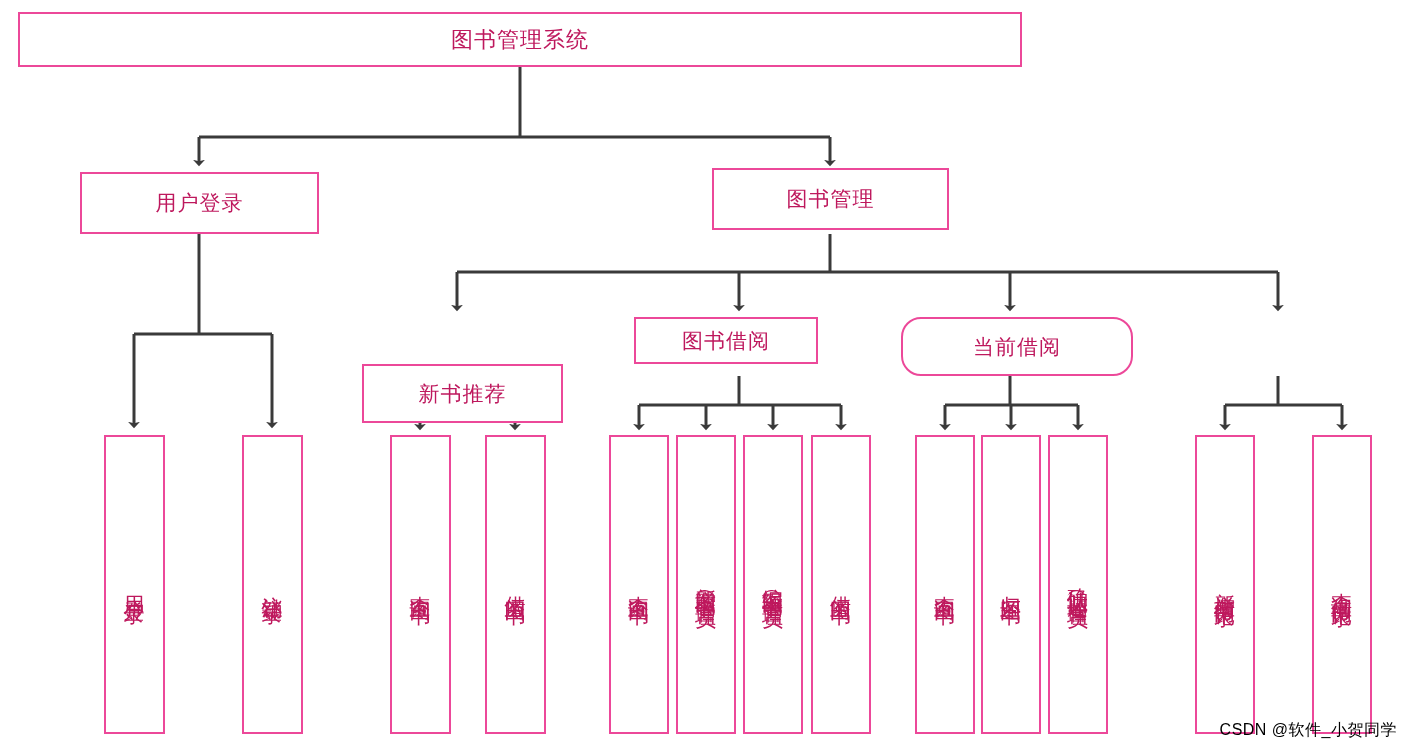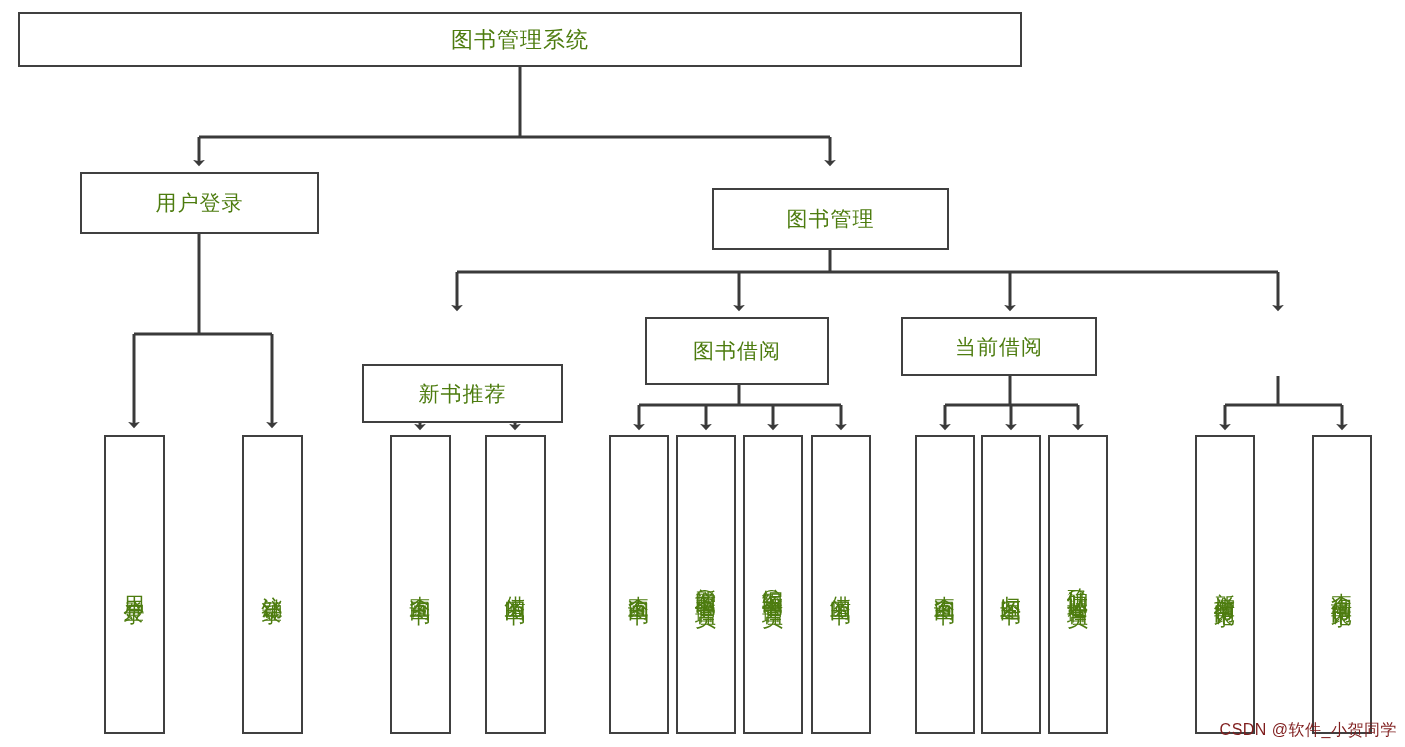--- a/index.html
+++ b/index.html
@@ -14,25 +14,25 @@
     position: relative;
     width: 1405px;
     height: 747px;
     background: #ffffff;
     overflow: hidden;
   }
   .node {
     position: absolute;
     box-sizing: border-box;
     background: #ffffff;
-    border: 2px solid #404040;
+    border: 2px solid #ec4899;
     display: flex;
     align-items: center;
     justify-content: center;
-    color: #4d7c0f;
+    color: #be185d;
   }
   .node.horiz {
     font-size: 21px;
     letter-spacing: 1px;
   }
   .node.vert {
     font-size: 21px;
   }
   .node.vert .vtext {
     writing-mode: vertical-rl;
@@ -50,21 +50,21 @@
     top: 0;
     width: 1405px;
     height: 747px;
     pointer-events: none;
   }
   .watermark {
     position: absolute;
     right: 8px;
     bottom: 6px;
     font-size: 16px;
-    color: #7f1d1d;
+    color: #000000;
     white-space: nowrap;
     letter-spacing: 0.5px;
   }
 </style>
 </head>
 <body>
 
 <div id="canvas">
 
   <svg class="links" viewBox="0 0 1405 747">
@@ -117,31 +117,31 @@
     </g>
   </svg>
 
   <div class="node horiz root" style="left:18px; top:12px; width:1004px; height:55px;">
     <span>图书管理系统</span>
   </div>
 
   <div class="node horiz" style="left:80px; top:172px; width:239px; height:62px;">
     <span>用户登录</span>
   </div>
-  <div class="node horiz" style="left:712px; top:188px; width:237px; height:62px;">
+  <div class="node horiz" style="left:712px; top:168px; width:237px; height:62px;">
     <span>图书管理</span>
   </div>
 
   <div class="node horiz" style="left:362px; top:317px; width:201px; height:59px;margin-top:47px;">
     <span>新书推荐</span>
   </div>
-  <div class="node horiz" style="left:634px; top:317px; width:184px; height:68px;margin-left:11px;">
+  <div class="node horiz" style="left:634px; top:317px; width:184px; height:47px;">
     <span>图书借阅</span>
   </div>
-  <div class="node horiz" style="left:901px; top:317px; width:196px; height:59px;">
+  <div class="node horiz" style="left:901px; top:317px; width:232px; height:59px;border-radius:20px;">
     <span>当前借阅</span>
   </div>
 
   <div class="node vert" style="left:104px; top:435px; width:61px; height:299px;">
     <span class="vtext">用户登录</span>
   </div>
   <div class="node vert" style="left:242px; top:435px; width:61px; height:299px;">
     <span class="vtext">注销登录</span>
   </div>
 

